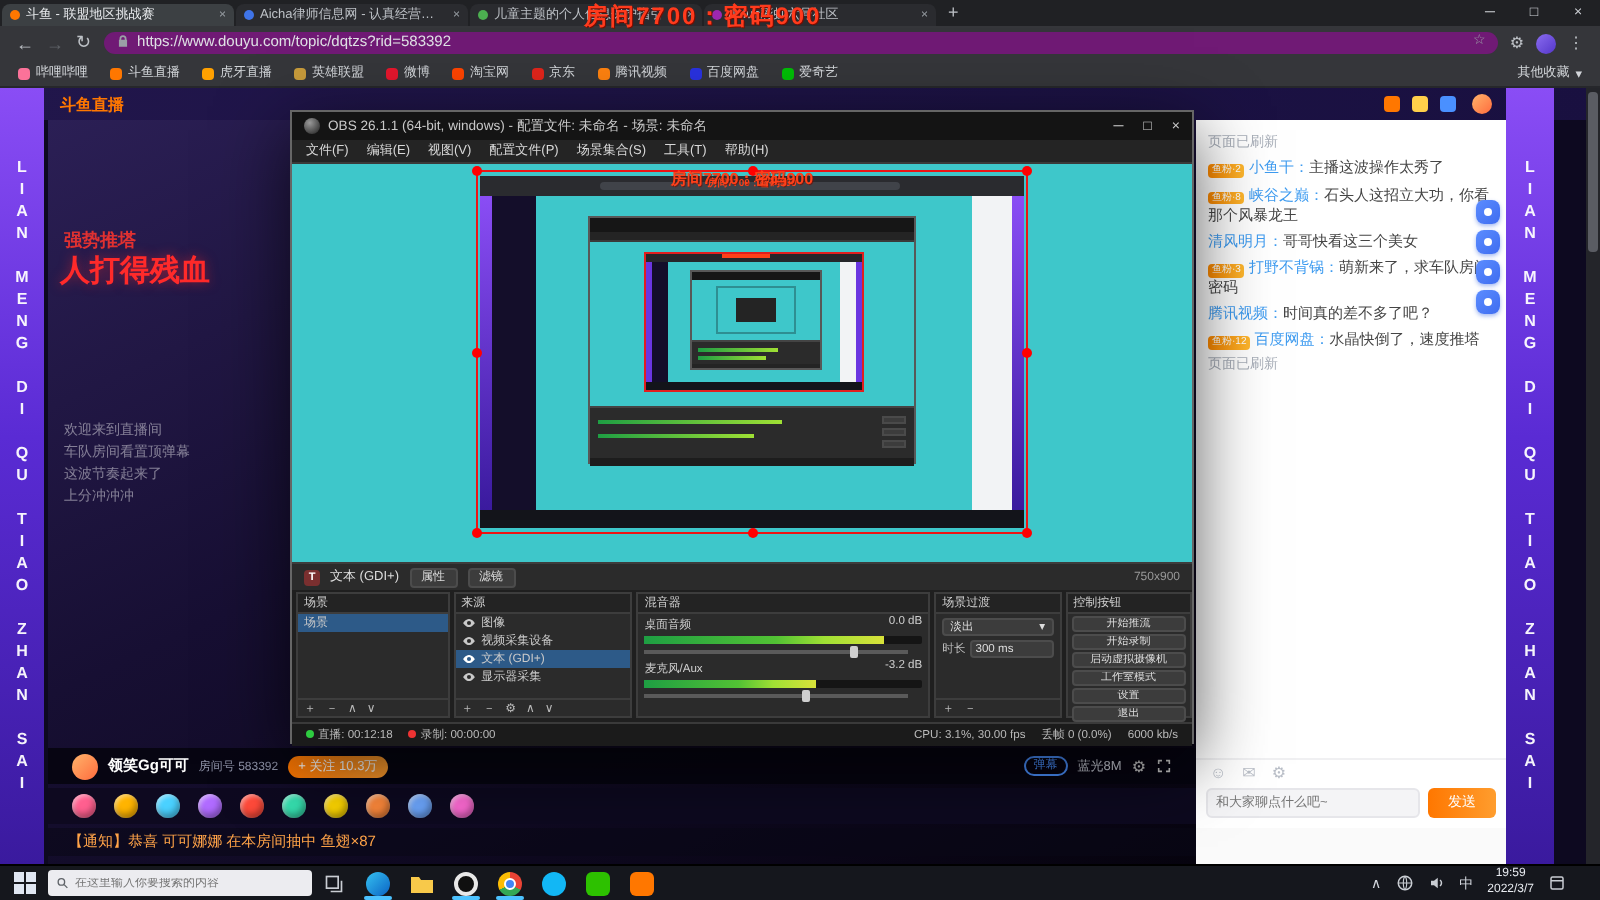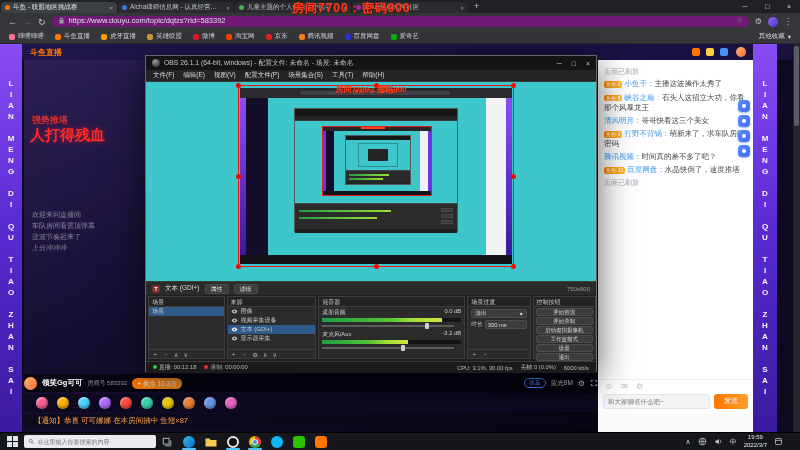--- a/index.html
+++ b/index.html
@@ -31,21 +31,21 @@
 #pageheader{position:absolute;left:0;top:0;width:100%;height:16px;background:linear-gradient(90deg,#21164b,#191040)}
 #dylogo{position:absolute;left:30px;top:3px;font-size:8px;color:#ff7700;font-weight:bold}
 .ph-ic{position:absolute;top:4px;width:8px;height:8px;border-radius:2px}
 #ph-av{position:absolute;top:3px;right:54px;width:10px;height:10px;border-radius:50%;background:linear-gradient(135deg,#ffb46b,#ff6b3d)}
 .vbanner{position:absolute;top:0;bottom:0;width:22px;background:linear-gradient(180deg,#8a4df5 0%,#5a2bd4 45%,#3a1a9e 100%);display:flex;align-items:center;justify-content:center;z-index:3}
 .vbanner span{writing-mode:vertical-rl;text-orientation:upright;font-size:8px;font-weight:bold;color:#fff;letter-spacing:2px;opacity:.95}
 #stream{position:absolute;left:24px;top:16px;width:574px;height:372px;background:linear-gradient(155deg,#2b1f55 0%,#170f33 45%,#07040f 100%);overflow:hidden}
 .s-tag{position:absolute;left:8px;top:54px;font-size:9px;color:#e03131;font-weight:bold}
 .s-head{position:absolute;left:6px;top:66px;font-size:15px;color:#ff2a2a;font-weight:bold;text-shadow:0 0 6px rgba(255,40,40,.5)}
 .s-line{position:absolute;left:8px;font-size:7px;color:rgba(255,255,255,.45)}
-#playerbar{position:absolute;left:0;top:314px;width:100%;height:18px;background:rgba(6,4,16,.9);display:flex;align-items:center;gap:5px;padding:0 0}
+#playerbar{position:absolute;left:0;top:314px;width:100%;height:18px;background:rgba(6,4,16,.9);display:flex;align-items:center;gap:5px;padding:0 12px}
 #pav{width:13px;height:13px;border-radius:50%;background:linear-gradient(135deg,#ffb46b,#ff6b3d);flex:none}
 #pname{font-size:7.5px;color:#fff;font-weight:bold}
 #proom{font-size:6px;color:#8f93a8}
 #follow{height:11px;line-height:11px;padding:0 5px;border-radius:6px;background:linear-gradient(90deg,#ff7700,#ff9d2e);color:#fff;font-size:6.5px}
 #danmu{height:10px;line-height:9px;padding:0 4px;border:1px solid #4a90ff;color:#4a90ff;border-radius:6px;font-size:6px;margin-left:auto}
 #quality{font-size:6.5px;color:#cfd2dc}
 .pbicon{font-size:8px;color:#c9c9c9}
 #giftbar{position:absolute;left:0;top:334px;width:100%;height:18px;background:rgba(14,10,32,.95);display:flex;align-items:center;gap:9px;padding:0 12px}
 .gift{width:12px;height:12px;border-radius:50%;box-shadow:inset -1px -2px 3px rgba(0,0,0,.35),inset 1px 1px 2px rgba(255,255,255,.5);flex:none}
 #noticebar{position:absolute;left:0;top:354px;width:100%;height:14px;line-height:14px;padding-left:10px;font-size:7.5px;color:#ffa348;background:rgba(10,8,24,.6);white-space:nowrap}

